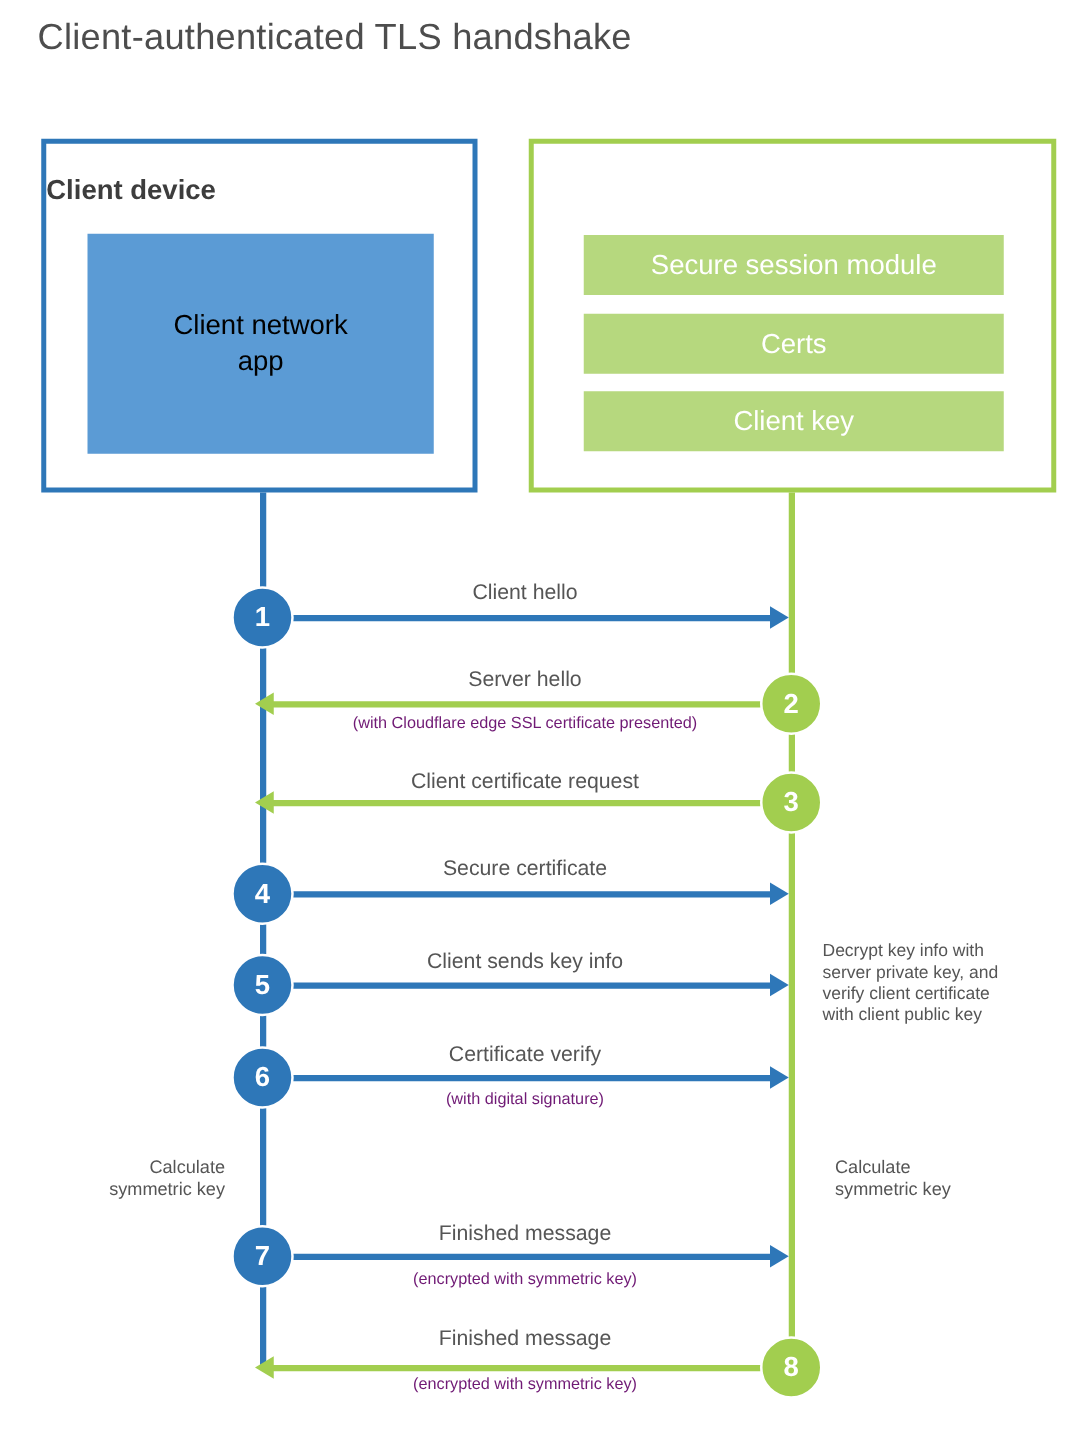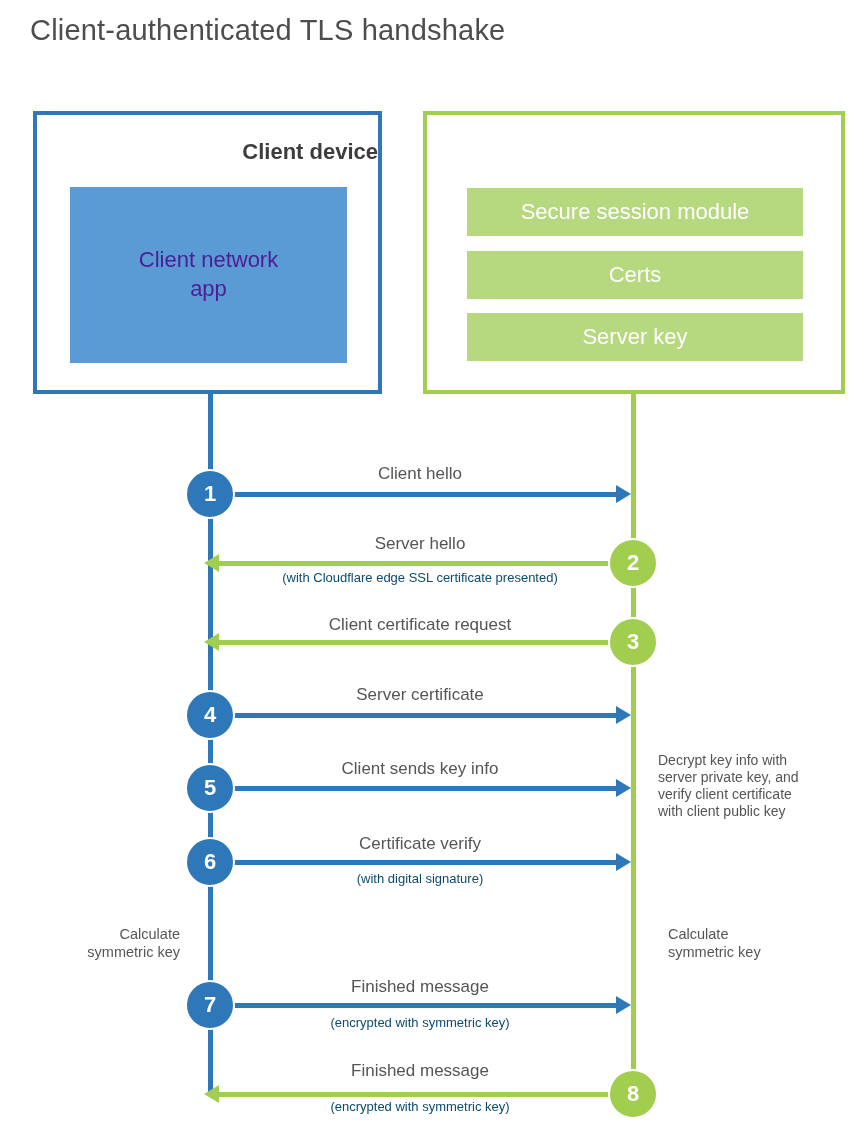--- a/index.html
+++ b/index.html
@@ -5,22 +5,22 @@
   html,body{margin:0;padding:0;background:#fff;}
   body{width:865px;height:1146px;font-family:"Liberation Sans",sans-serif;}
   .canvas{position:relative;width:865px;height:1146px;background:#fff;overflow:hidden;}
 
   .page-title{position:absolute;left:30px;top:14px;margin:0;font-size:29px;font-weight:300;color:#4d4d4d;letter-spacing:.2px;}
 
   
   .box{position:absolute;top:111px;height:283px;box-sizing:border-box;background:#fff;}
   .client-box{left:33px;width:349px;border:4px solid #2e77b8;}
   .server-box{left:423px;width:422px;border:4px solid #a2ce4f;}
-  .box-title{margin-top:24px;text-align:right;font-weight:bold;font-size:22px;color:#3d3d3d;}
-  .client-app{position:absolute;left:33px;top:72px;width:277px;height:176px;background:#5b9bd5;color:#4c1d95;font-size:22px;display:flex;align-items:center;justify-content:center;text-align:center;white-space:pre-line;line-height:1.3;}
+  .box-title{margin-top:24px;text-align:left;font-weight:bold;font-size:22px;color:#3d3d3d;}
+  .client-app{position:absolute;left:33px;top:72px;width:277px;height:176px;background:#5b9bd5;color:#000000;font-size:22px;display:flex;align-items:center;justify-content:center;text-align:center;white-space:pre-line;line-height:1.3;}
   .bar{position:absolute;left:40px;width:336px;height:48px;background:#b6d87e;color:#fff;font-size:22px;display:flex;align-items:center;justify-content:center;}
   .bar1{top:73px}.bar2{top:136px}.bar3{top:198px}
 
   
   .lifeline{position:absolute;top:394px;width:5px;}
   .blue-line{left:208px;height:700px;background:#2e77b8;}
   .green-line{left:631px;height:700px;background:#a2ce4f;}
 
   
   .circle{position:absolute;width:50px;height:50px;border-radius:50%;border:2px solid #fff;box-sizing:border-box;display:flex;align-items:center;justify-content:center;color:#fff;font-weight:bold;font-size:22px;}
@@ -37,21 +37,21 @@
   .arrow.right .shaft{left:0;right:13px;background:#2e77b8;}
   .arrow.left .shaft{left:13px;right:0;background:#a2ce4f;}
   .head{position:absolute;top:0;width:0;height:0;border-top:9px solid transparent;border-bottom:9px solid transparent;}
   .arrow.right .head{right:0;border-left:15px solid #2e77b8;}
   .arrow.left .head{left:0;border-right:15px solid #a2ce4f;}
   .a1{top:485px}.a2{top:554px}.a3{top:633px}.a4{top:706px}
   .a5{top:779px}.a6{top:853px}.a7{top:996px}.a8{top:1085px}
 
   
   .lbl{position:absolute;left:205px;width:430px;text-align:center;font-size:17px;color:#555;}
-  .sub{position:absolute;left:205px;width:430px;text-align:center;font-size:13px;color:#0c4a6e;}
+  .sub{position:absolute;left:205px;width:430px;text-align:center;font-size:13px;color:#701a75;}
   .l1{top:464px}.l2{top:534px}.l2s{top:570px}
   .l3{top:615px}.l4{top:685px}
   .l5{top:759px}.l5s{top:796px}
   .l6{top:834px}.l6s{top:871px}
   .l7{top:977px}.l7s{top:1015px}
   .l8{top:1061px}.l8s{top:1099px}
 
   
   .note{position:absolute;font-size:14px;color:#555;line-height:17px;white-space:pre-line;}
   .note-decrypt{left:658px;top:752px;}
@@ -67,21 +67,21 @@
 
   <div class="box client-box">
     <div class="box-title">Client device</div>
     <div class="client-app">Client network
 app</div>
   </div>
 
   <div class="box server-box">
     <div class="bar bar1">Secure session module</div>
     <div class="bar bar2">Certs</div>
-    <div class="bar bar3">Server key</div>
+    <div class="bar bar3">Client key</div>
   </div>
 
   <div class="lifeline blue-line"></div>
   <div class="lifeline green-line"></div>
 
   <div class="arrow right a1">
       <div class="shaft"></div>
       <div class="head"></div>
     </div>
   <div class="lbl l1">Client hello</div>
@@ -99,21 +99,21 @@
       <div class="shaft"></div>
       <div class="head"></div>
     </div>
   <div class="lbl l3">Client certificate request</div>
   <div class="circle green c3">3</div>
 
   <div class="arrow right a4">
       <div class="shaft"></div>
       <div class="head"></div>
     </div>
-  <div class="lbl l4">Server certificate</div>
+  <div class="lbl l4">Secure certificate</div>
   <div class="circle blue c4">4</div>
 
   <div class="arrow right a5">
       <div class="shaft"></div>
       <div class="head"></div>
     </div>
   <div class="lbl l5">Client sends key info</div>
   <div class="circle blue c5">5</div>
 
   <div class="arrow right a6">

